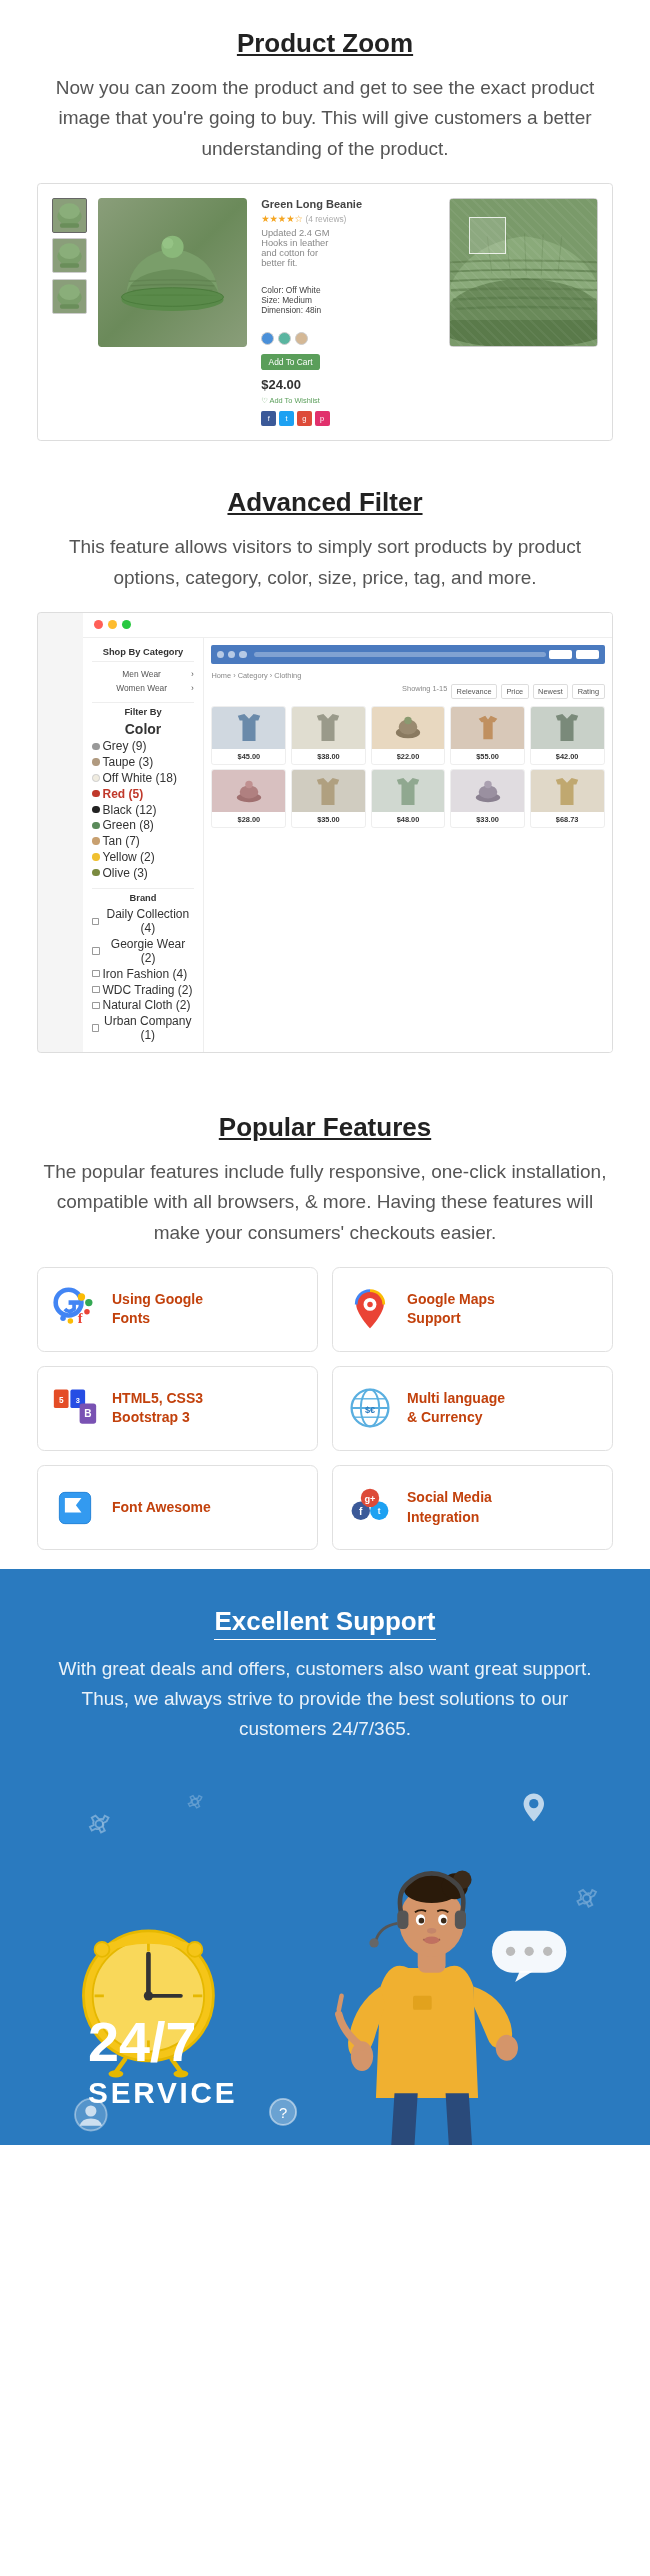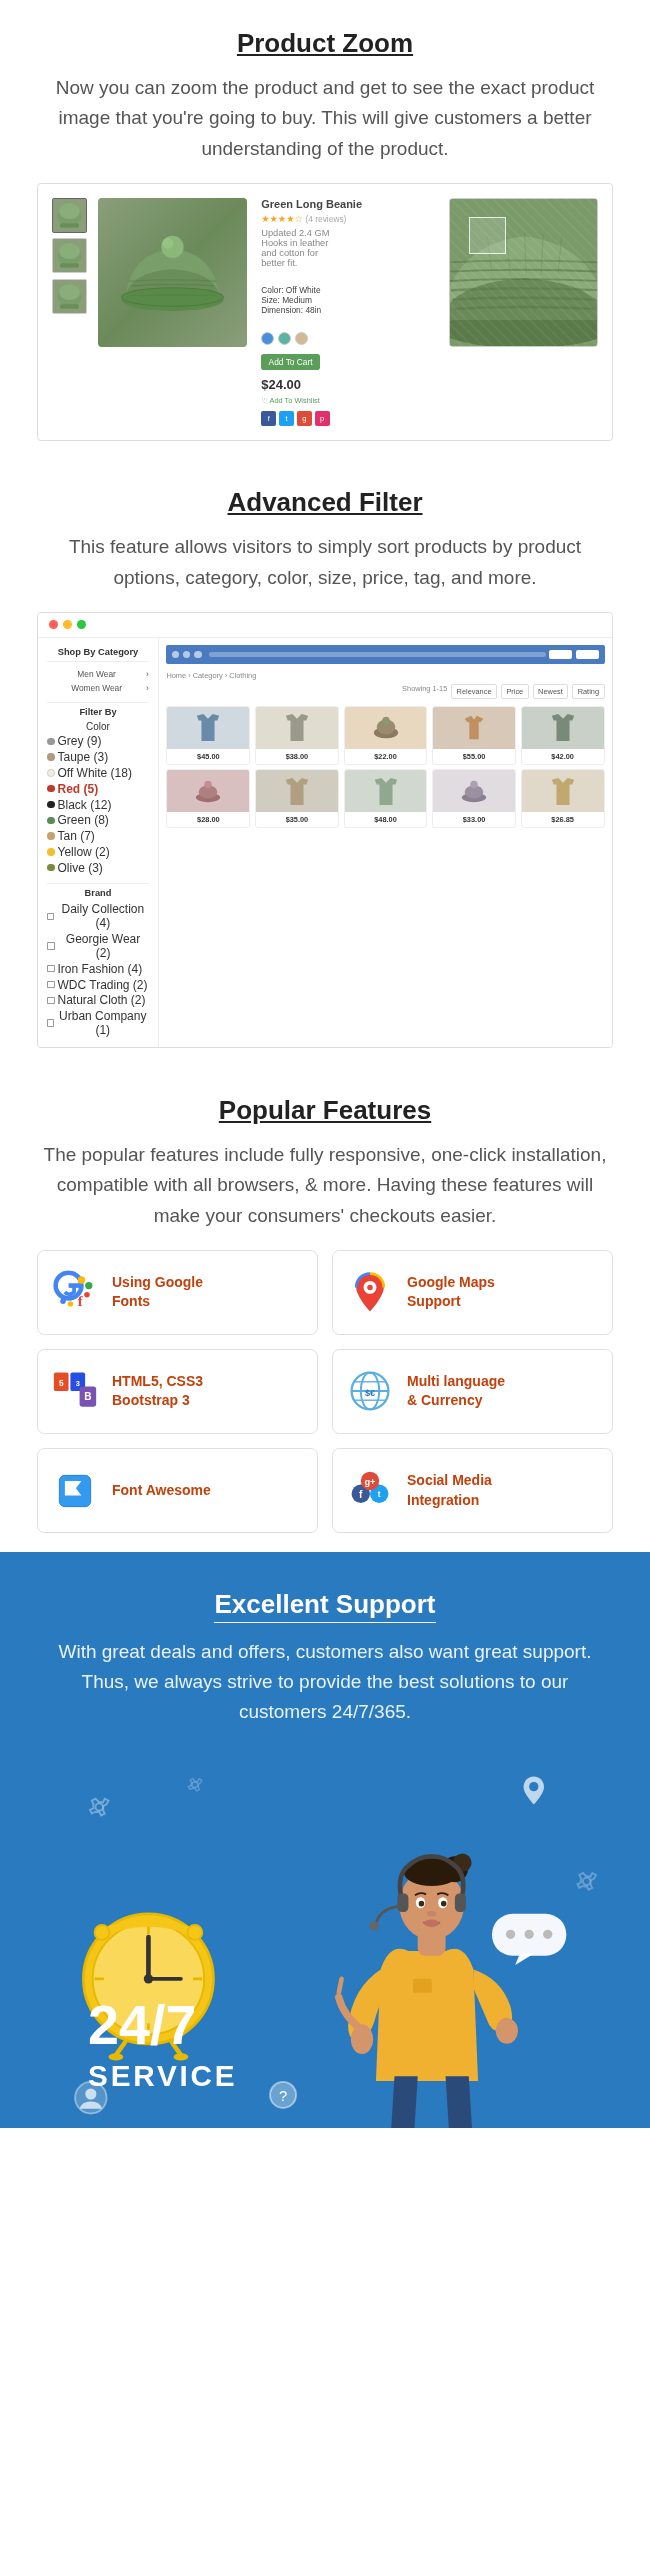--- a/index.html
+++ b/index.html
@@ -154,23 +154,24 @@
 
     
     .section-advanced-filter {
       padding: 28px 37px 18.6px;
       text-align: center;
     }
     .filter-mockup {
       border: 0.9px solid #ddd;
       border-radius: 3.7px;
       overflow: hidden;
-      margin: 0 auto;
+      margin: 12px auto;
       max-width: 576px;
       background: #f5f5f5;
+      padding-left: 45px;
     }
     .filter-mockup-header {
       background: #fff;
       padding: 7.4px 11px;
       display: flex;
       align-items: center;
       gap: 4.6px;
       border-bottom: 0.9px solid #eee;
     }
     .dot-red { width: 9.3px; height: 9.3px; border-radius: 50%; background: #ff5f57; }
@@ -483,21 +484,21 @@
     </div>
 
     <div class="filter-mockup-body">
 
       <div class="filter-sidebar">
         <div class="cat-title">Shop By Category</div>
         <div class="cat-item has-arrow">Men Wear</div>
         <div class="cat-item has-arrow">Women Wear</div>
 
         <div class="filter-by-title">Filter By</div>
-        <div style="font-size:10px;font-weight:normal;margin:3.7px 0 1.9px;">Color</div>
+        <div style="font-size:14px;font-weight:bold;margin:3.7px 0 1.9px;">Color</div>
         <div class="filter-check"><div class="check-dot" style="background:#999;"></div>Grey (9)</div>
         <div class="filter-check"><div class="check-dot" style="background:#b09a80;"></div>Taupe (3)</div>
         <div class="filter-check"><div class="check-dot" style="background:#f0ece0;border:0.9px solid #ccc;"></div>Off White (18)</div>
         <div class="filter-check">
             <div class="check-dot" style="background:#c0392b;"></div>
             <span style="color:#c0392b;font-weight:bold;">Red (5)</span>
           </div>
         <div class="filter-check"><div class="check-dot" style="background:#222;"></div>Black (12)</div>
         <div class="filter-check"><div class="check-dot" style="background:#5a8a5a;"></div>Green (8)</div>
         <div class="filter-check"><div class="check-dot" style="background:#c8a070;"></div>Tan (7)</div>
@@ -634,21 +635,21 @@
                 <div class="filter-product-price">$33.00</div>
               </div>
           </div>
           <div class="filter-product-card">
             <div class="filter-product-img" style="background:#e0d8c8;">
               <svg width="28" height="33" viewBox="0 0 30 35">
                   <path d="M5 10 L3 5 L10 3 L15 8 L20 3 L27 5 L25 10 L22 10 L22 32 L8 32 L8 10 Z" fill="#c0a870"></path>
                 </svg>
             </div>
             <div class="filter-product-info">
-                <div class="filter-product-price">$26.85</div>
+                <div class="filter-product-price">$68.73</div>
               </div>
           </div>
         </div>
       </div>
     </div>
   </div>
 </section>
 
 <section class="section-popular">
   <h2 class="section-title">Popular Features</h2>

